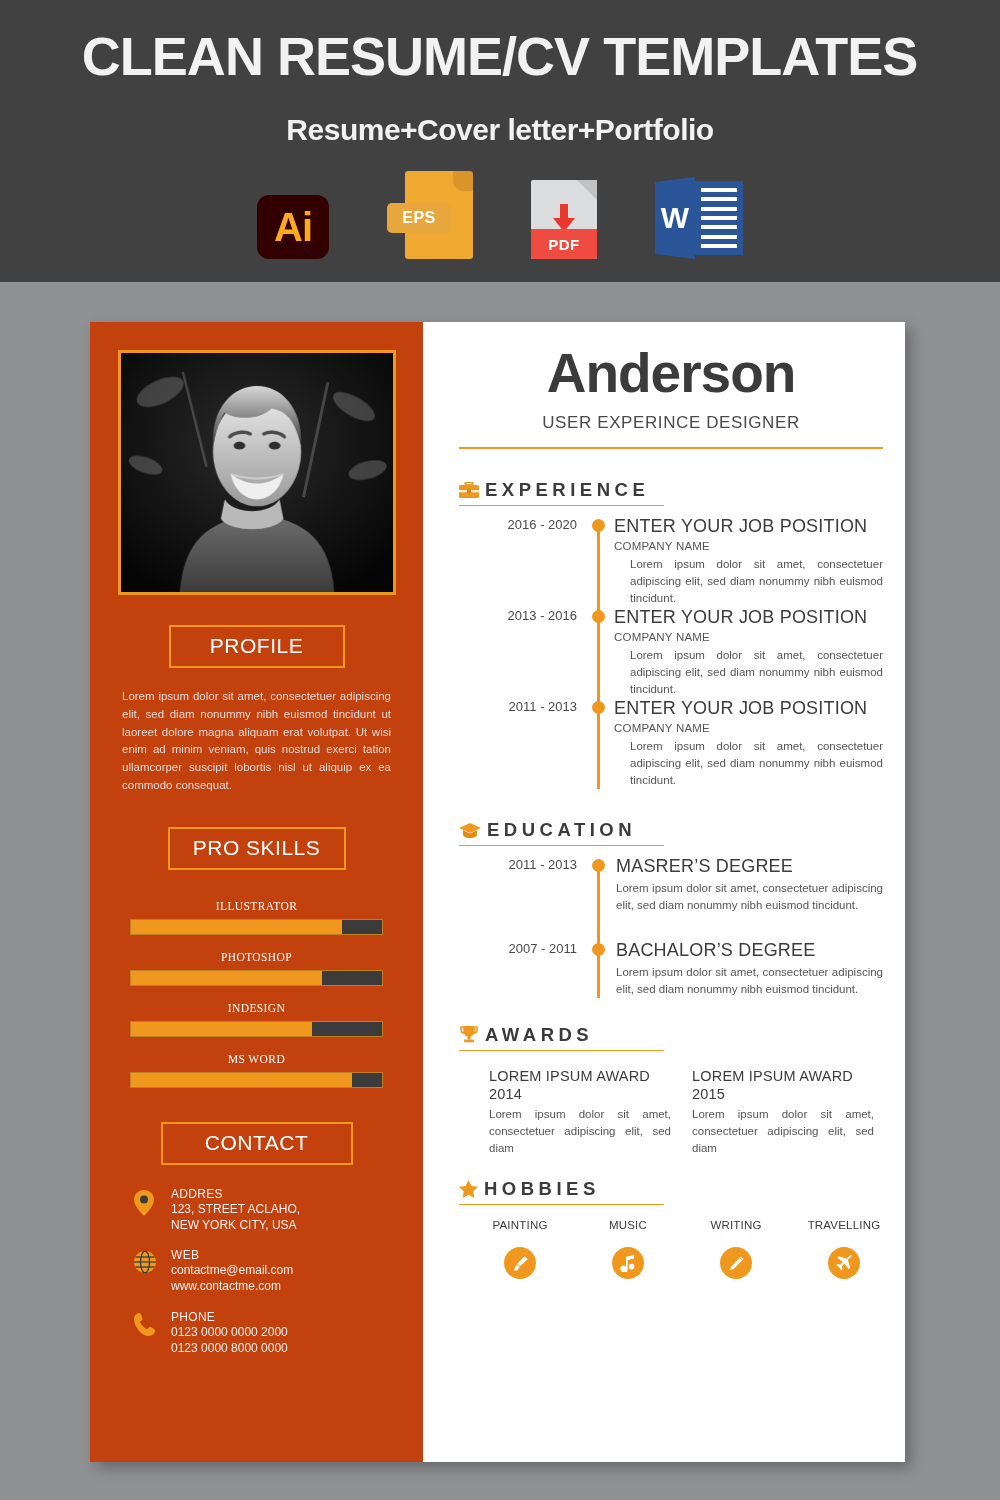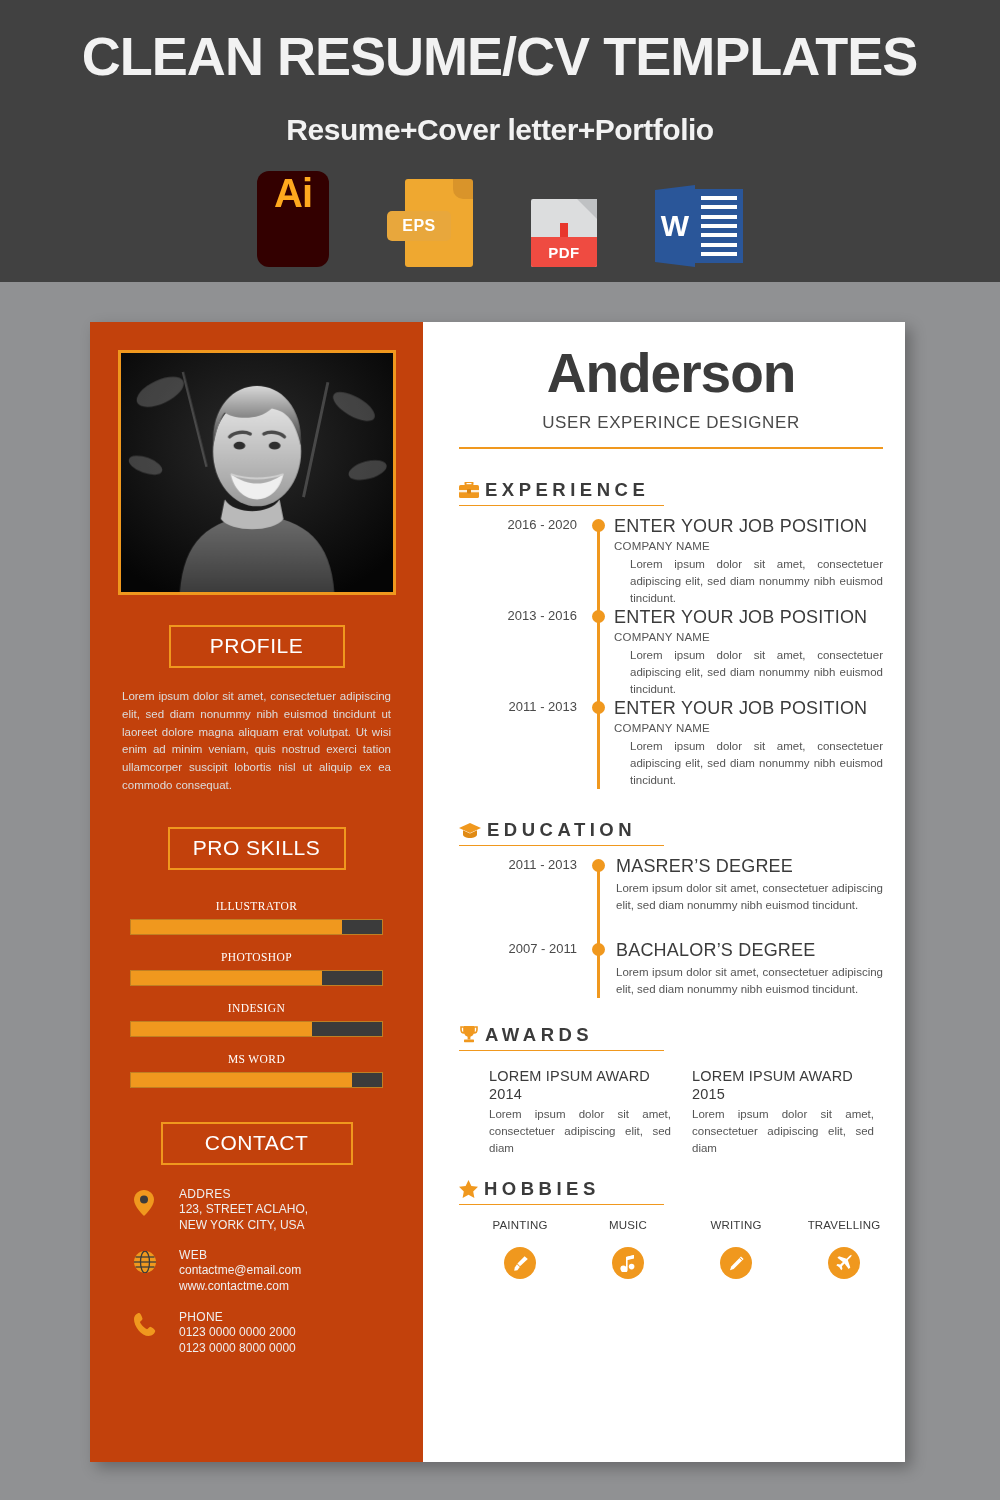--- a/index.html
+++ b/index.html
@@ -25,37 +25,37 @@
   .banner-sub{
     font-size:30px; font-weight:bold; margin-top:30px;
     letter-spacing:-0.5px; color:#f2f2f2;
   }
   .badges{
     display:flex; gap:58px; margin-top:24px; align-items:flex-end;
   }
   .badge{ position:relative; }
 
   
-  .ai-icon{ width:72px; height:96px; border-radius:12px; background:#330000;
-            display:flex; justify-content:center; }
+  .ai-icon{ width:72px; height:64px; border-radius:12px; background:#330000;
+            display:flex; align-items:center; justify-content:center; }
   .ai-icon span{ font-size:40px; font-weight:bold; color:#FFA91E; letter-spacing:-1px;}
 
   
   .eps-wrap{ position:relative; width:86px; height:88px; }
   .eps-page{ position:absolute; left:18px; top:0; width:68px; height:88px;
              background:#EFA830; border-radius:3px 16px 3px 3px; }
   .eps-fold{ position:absolute; right:0; top:0; width:20px; height:20px;
              background:#D9942A; border-radius:0 3px 0 10px; }
   .eps-tag{ position:absolute; left:0; top:32px; width:64px; height:30px;
             background:#E8A73C; border-radius:5px;
             display:flex; align-items:center; justify-content:center;
             font-size:16px; font-weight:bold; color:#fff; letter-spacing:0.5px;}
 
   
-  .pdf-wrap{ position:relative; width:66px; height:68px; }
+  .pdf-wrap{ position:relative; width:66px; height:79px; }
   .pdf-page{ position:absolute; inset:0; background:#DCDDDE; border-radius:2px; }
   .pdf-corner{ position:absolute; right:0; top:0; width:20px; height:20px;
                background:#BFC1C3; clip-path:polygon(0 0,100% 100%,100% 0); }
   .pdf-arrow{ position:absolute; left:50%; top:22px; transform:translateX(-50%);}
   .pdf-band{ position:absolute; left:0; bottom:0; width:100%; height:30px;
              background:#EF4B41; border-radius:0 0 2px 2px;
              display:flex; align-items:center; justify-content:center;
              color:#fff; font-size:15px; font-weight:bold; letter-spacing:0.5px;}
 
   
@@ -108,21 +108,21 @@
   .skills{ margin-top:30px; padding:0 40px;font-family:Liberation Serif, serif; }
   .skill{ margin-top:16px; }
   .skill:first-child{ margin-top:22px; }
   .skill-label{ text-align:center; font-size:11.5px; letter-spacing:0.4px;
                 color:#fff; margin-bottom:7px; }
   .bar{ height:16px; border:1px solid #C07F23; background:#3B3B3B; }
   .bar i{ display:block; height:100%; background:#F0981E; }
 
   
   .contact-list{ padding:0 0 0 44px; margin-top:22px; }
-  .c-row{ display:flex; gap:21px; margin-bottom:15px; align-items:flex-start; }
+  .c-row{ display:flex; gap:13px; margin-bottom:15px; align-items:flex-start; }
   .c-ico{ width:24px; flex:0 0 24px; padding-top:3px; }
   .c-ico svg{ display:block; }
   .c-title{ font-size:12px; color:#efefef; letter-spacing:0.3px; }
   .c-line{ font-size:12px; color:#efefef; line-height:1.35; }
 
   
   .name{
     font-size:55px; font-weight:bold; color:#3B3B3B;
     text-align:center; letter-spacing:-1px; line-height:1;
     margin-top:10px;

